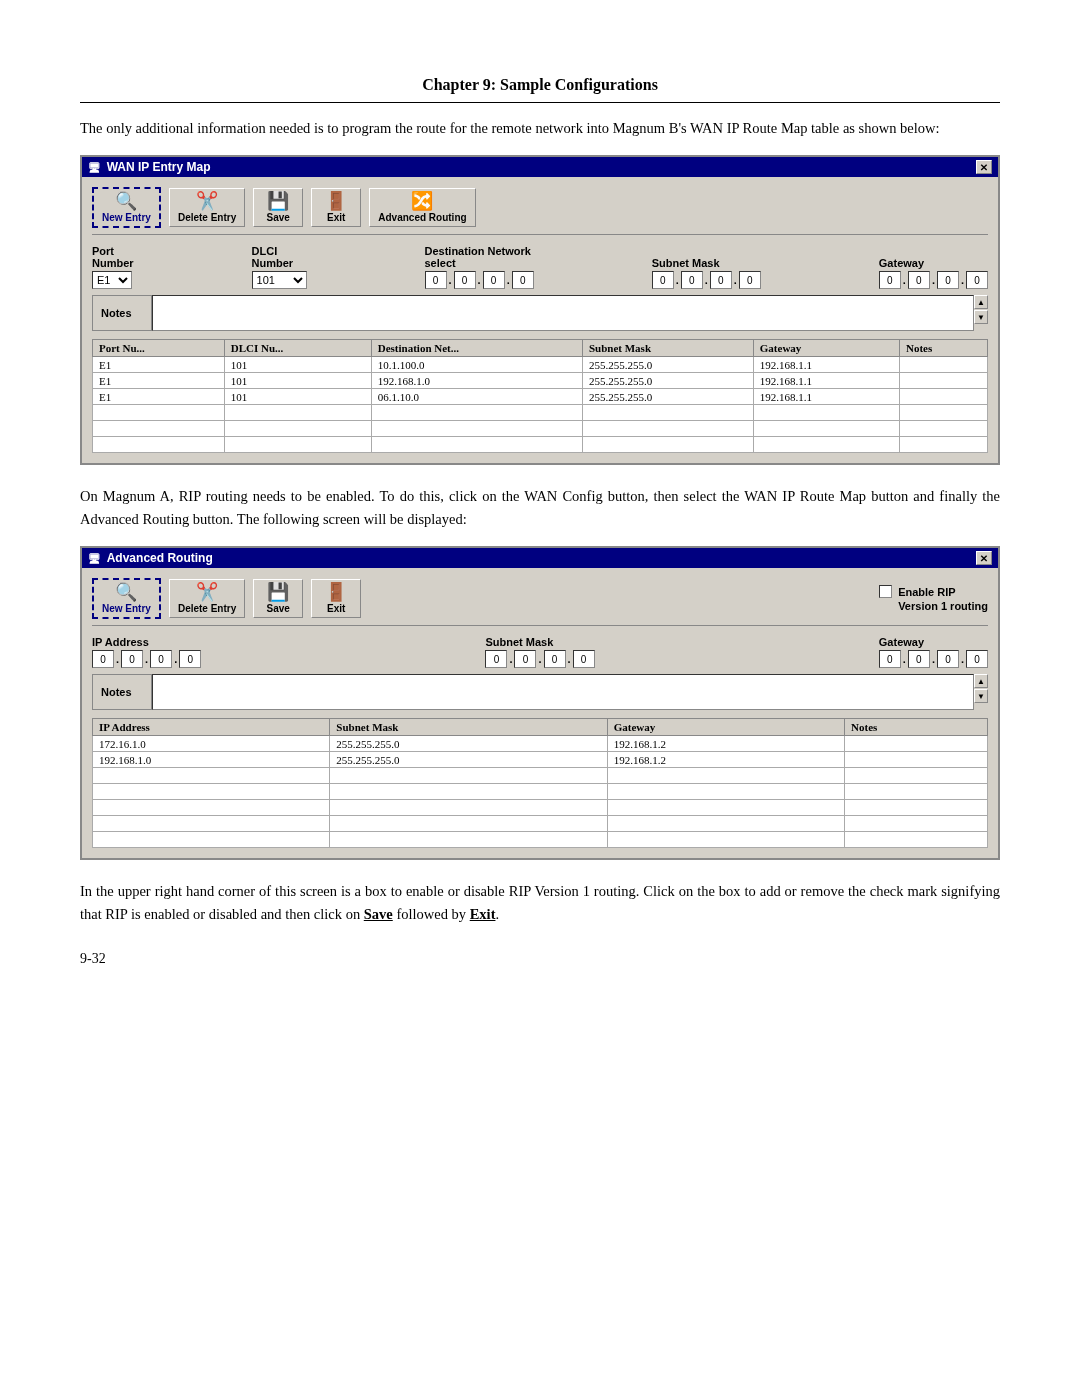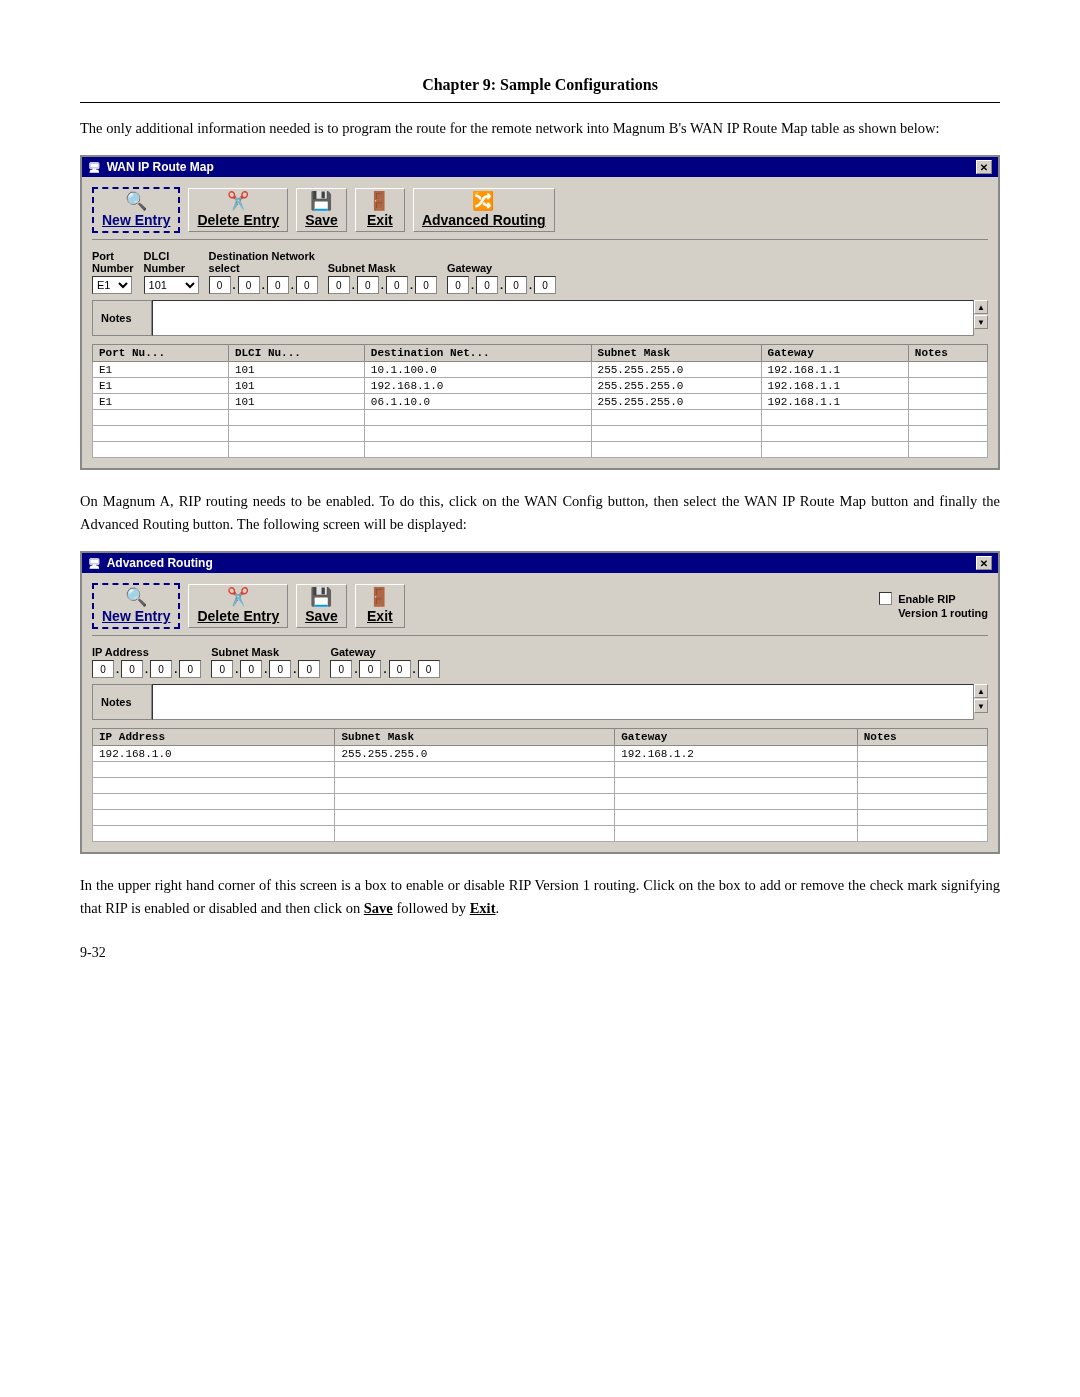--- a/index.html
+++ b/index.html
@@ -100,35 +100,35 @@
       font-size: 10px;
       min-width: 50px;
       font-family: Arial, sans-serif;
     }
     .tb-btn .icon-area {
       font-size: 18px;
       line-height: 1;
       margin-bottom: 2px;
     }
     .tb-btn-label {
-      font-size: 14px;
+      font-size: 10px;
       font-weight: bold;
       color: #000080;
-      text-decoration: underline;
     }
     .new-entry-btn {
       border: 2px dashed #000080;
       background: #d4d0c8;
     }
     
     .form-row {
       display: flex;
       gap: 10px;
       align-items: flex-end;
       margin-bottom: 6px;
+      justify-content: space-between;
     }
     .form-group {
       display: flex;
       flex-direction: column;
       gap: 2px;
     }
     .form-label {
       font-weight: bold;
       font-size: 11px;
       font-family: Arial, sans-serif;
@@ -196,21 +196,21 @@
       justify-content: center;
       font-size: 8px;
       cursor: pointer;
     }
 
     
     .data-table {
       width: 100%;
       border-collapse: collapse;
       font-size: 11px;
-      font-family: Liberation Mono, monospace;
+      font-family: Liberation Serif, serif;
       background: #f9a8d4;
     }
     .data-table th {
       background: #d4d0c8;
       border: 1px solid #888;
       padding: 2px 6px;
       text-align: left;
       font-weight: bold;
       font-size: 11px;
     }
@@ -273,21 +273,21 @@
 
 <div class="chapter-title">Chapter 9: Sample Configurations</div>
 <hr class="divider">
 
 <p class="body-text">The only additional information needed is to program the route for the remote network into Magnum B's WAN IP Route Map table as shown below:</p>
 
 <div class="win-container" style="margin-bottom:20px;">
   <div class="win-titlebar">
     <div class="win-titlebar-left">
       <span class="win-icon">🖥</span>
-      <span>WAN IP Route Map</span>
+      <span>WAN IP Entry Map</span>
     </div>
     <div class="win-close-btn">✕</div>
   </div>
   <div class="win-body">
 
     <div class="toolbar">
       <div class="tb-btn new-entry-btn">
         <span class="icon-area">🔍</span>
         <span class="tb-btn-label">New Entry</span>
       </div>
@@ -530,20 +530,26 @@
     <table class="data-table">
       <thead>
         <tr>
           <th>IP Address</th>
           <th>Subnet Mask</th>
           <th>Gateway</th>
           <th>Notes</th>
         </tr>
       </thead>
       <tbody id="adv-table-body">
+      <tr>
+            <td>172.16.1.0</td>
+            <td>255.255.255.0</td>
+            <td>192.168.1.2</td>
+            <td></td>
+          </tr>
           <tr>
             <td>192.168.1.0</td>
             <td>255.255.255.0</td>
             <td>192.168.1.2</td>
             <td></td>
           </tr>
           <tr>
             <td></td>
             <td></td>
             <td></td>

